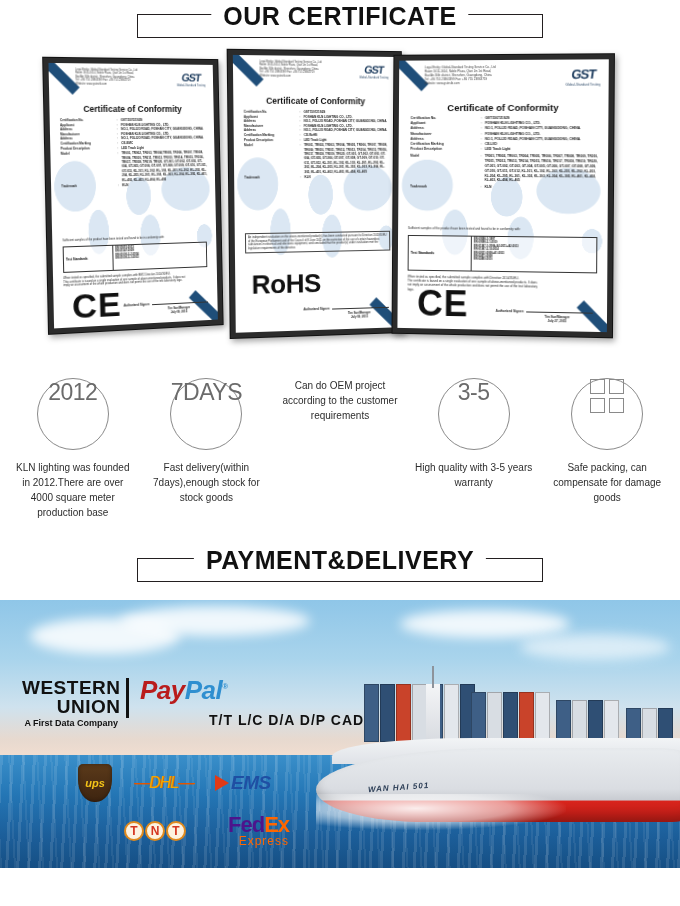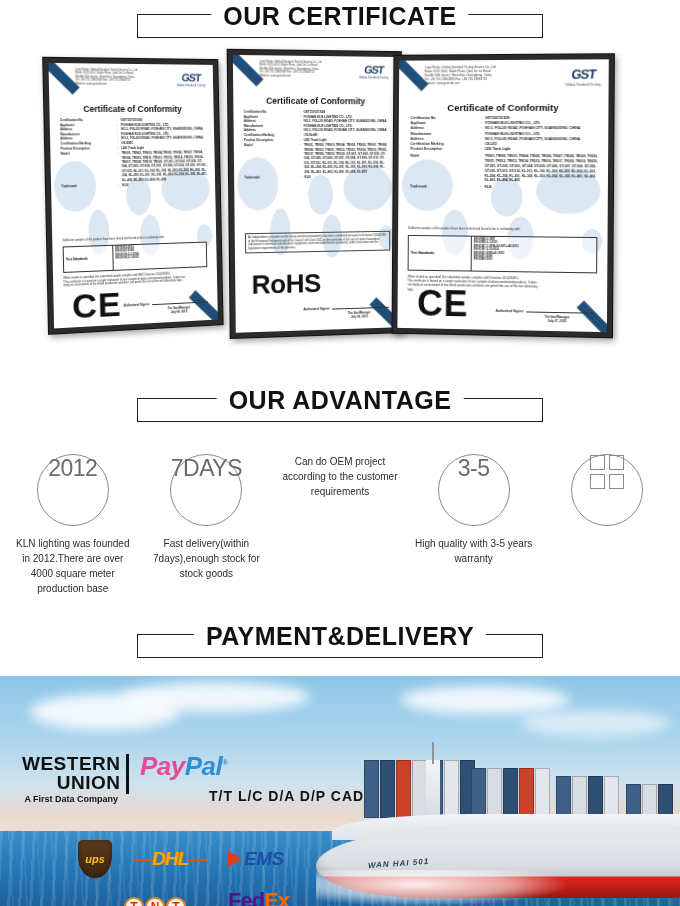--- a/index.html
+++ b/index.html
@@ -208,39 +208,39 @@
   
   .wu { position: absolute; left: 22px; top: 78px; }
   .wu-l1, .wu-l2 {
     font-size: 19px; font-weight: bold; color: #111; letter-spacing: 0.5px; line-height: 19px;
   }
   .wu-l2 { text-align: right; }
   .wu-sub { font-size: 9px; font-weight: bold; color: #111; text-align: center; margin-top: 2px; }
   .wu-bar { position: absolute; right: -8px; top: 0; width: 3px; height: 40px; background: #111; }
 
   .paypal { position: absolute; left: 140px; top: 75px; font-size: 26px; font-weight: bold; font-style: italic; letter-spacing: -0.5px; }
-  .pp-a { color: #ec4899; text-align: center; }
+  .pp-a { color: #b91c1c; text-align: center; }
   .pp-b { color: #2f8fd0; }
   .pp-r { font-size: 8px; vertical-align: super; color: #2f8fd0; font-style: normal; }
 
   .terms { position: absolute; left: 209px; top: 112px; font-size: 14px; font-weight: bold; color: #111; letter-spacing: 1px; }
 
   .carriers { position: absolute; left: 78px; top: 164px; width: 260px; }
   .carrier-row { display: flex; align-items: center; gap: 22px; }
   .carrier-row.second { margin-top: 12px; padding-left: 46px; gap: 42px; }
 
   .ups {
     width: 34px; height: 38px; border-radius: 5px 5px 16px 16px / 5px 5px 22px 22px;
     background: linear-gradient(180deg,#5b3a1a 0%, #3d2410 100%);
     display: flex; align-items: center; justify-content: center;
     font-size: 11px; font-weight: bold; font-style: italic; color: #f5c518;
     box-shadow: inset 0 0 4px rgba(0,0,0,0.4);
   }
   .dhl {
-    font-size: 19px; font-weight: bold; font-style: italic; color: #f2a900;
+    font-size: 16px; font-weight: normal; font-style: italic; color: #f2a900;
     letter-spacing: -1px;
     text-shadow: 1px 0 0 #e06a00;
   }
   .dhl .dash { color: #e25300; }
   .ems {
     display: flex; align-items: center; gap: 2px;
   }
   .ems-chev {
     width: 0; height: 0; border-left: 14px solid #e03a17; border-top: 8px solid transparent; border-bottom: 8px solid transparent;
   }
@@ -531,25 +531,20 @@
               <span class="rule" style="width:66px;"></span>
             </div>
           <div class="sign-name" style="font-size:3px;">Tim Sun/Manager</div>
           <div class="sign-date" style="font-size:3px;">July 27, 2015</div>
         </div>
       </div>
     </div>
 
   </div>
 
-  <div class="heading" style="padding-top:52px;">
-    <div class="heading-box">
-      <span class="heading-text">OUR ADVANTAGE</span>
-    </div>
-  </div>
 
   <div class="adv-wrap" style="margin-top:32px;">
     <div class="adv-row">
 
       <div class="adv-item">
         <div class="adv-circle">
           <span class="adv-num">2012</span>
         </div>
         <div class="adv-text">KLN lighting  was founded in 2012.There are over 4000 square meter production base</div>
       </div>
@@ -575,20 +570,21 @@
 
       <div class="adv-item">
         <div class="adv-circle">
           <span class="adv-grid">
             <span></span>
             <span></span>
             <span></span>
             <span></span>
           </span>
         </div>
+        <div class="adv-text">Safe packing, can compensate for damage goods</div>
       </div>
 
     </div>
   </div>
 
   <div class="heading" style="padding-top:38px;text-align:right;">
     <div class="heading-box">
       <span class="heading-text">PAYMENT&amp;DELIVERY</span>
     </div>
   </div>

